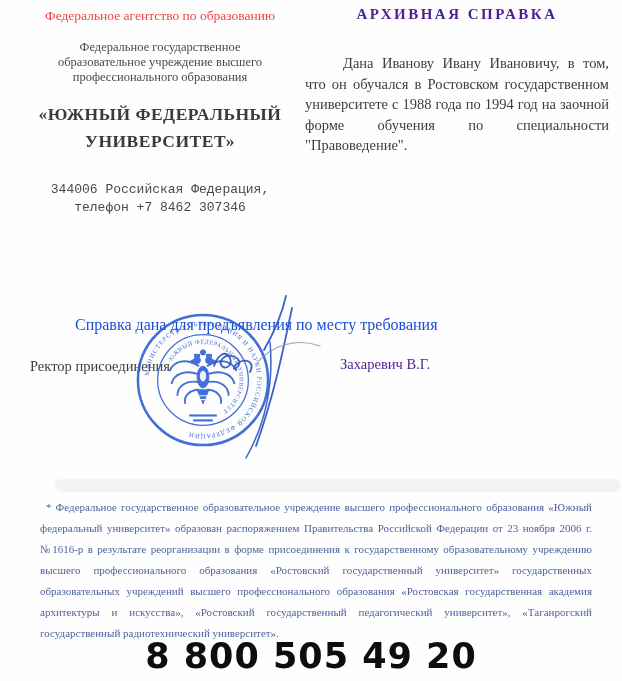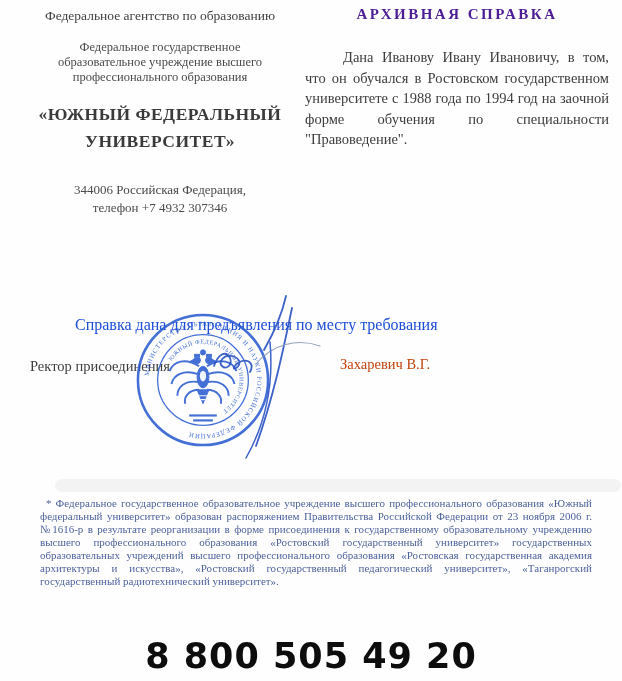--- a/index.html
+++ b/index.html
@@ -9,55 +9,55 @@
     width:622px; height:681px;
     background:#fefefe;
     font-family:"Liberation Serif","DejaVu Serif",serif;
     color:#3b3b3b;
     overflow:hidden;
   }
   .abs { position:absolute; }
 
   
   .col-left { left:14px; top:8px; width:292px; text-align:center; }
-  .agency { font-size:13.5px; color:#404040; }
+  .agency { font-size:13.5px; color:#ef4444; }
   .institution { margin:16px auto 16px; width:248px; font-size:12.5px; line-height:15px; color:#4a4a4a; }
   .univ-name { margin:11px auto 0; width:270px; font-size:17.5px; font-weight:bold; line-height:27px; letter-spacing:0.5px; color:#3a3a3a; }
-  .address { margin:26px auto 8px; width:270px; font-size:13px; line-height:18px; color:#4a4a4a; }
+  .address { margin:26px auto 8px; width:270px; font-size:13px; line-height:18px; color:#4a4a4a;font-family:Liberation Mono, monospace; }
   .number-line { margin-top:18px; text-align:left; padding-left:6px; font-size:13px; color:#4a4a4a; letter-spacing:0.3px; }
 
   
   .col-right { left:305px; top:6px; width:304px; }
   .cert-title { text-align:center; font-size:15px; font-weight:bold; letter-spacing:2.5px; color:#4c1d95; }
-  .cert-body { margin-top:24px; font-size:14.5px; line-height:20.5px; text-align:justify; color:#3d3d3d; }
+  .cert-body { margin-top:30px; font-size:14.5px; line-height:20.5px; text-align:justify; color:#3d3d3d; }
   .cert-body p { text-indent:38px; }
 
   
   .statement { left:75px; top:316px; font-size:16px; color:#1d4ed8; }
   .signatory-title { left:30px; top:358px; font-size:14.5px; color:#3d3d3d; }
-  .signatory-name { left:340px; top:356px; font-size:14.5px; color:#c2410c; }
+  .signatory-name { left:340px; top:356px; font-size:14.5px; color:#4c1d95; }
 
   .stamp { left:134px; top:311px; width:138px; height:138px; opacity:0.88; filter:blur(0.35px); }
   .signature { left:198px; top:286px; width:150px; height:190px; }
 
   
   .scan-band { left:55px; top:479px; width:566px; height:13px; background:#e9e9e9; opacity:0.55; border-radius:7px; }
-  .footnote { left:40px; top:497px; width:552px; font-size:11px; line-height:13px; text-align:justify; color:#4e639c; text-indent:6px; }
+  .footnote { left:40px; top:497px; width:552px; font-size:11px; line-height:21px; text-align:justify; color:#4e639c; text-indent:6px; }
   .phone { left:0; top:636px; width:622px; text-align:center; font-family:"DejaVu Sans","Liberation Sans",sans-serif; font-size:35px; font-weight:bold; letter-spacing:1px; color:#0d0d0d; }
 </style>
 </head>
 <body>
 
 <div class="abs col-left">
   <div class="agency">Федеральное агентство по образованию</div>
   <div class="institution">Федеральное государственное образовательное учреждение высшего профессионального образования</div>
   <div class="univ-name">«ЮЖНЫЙ ФЕДЕРАЛЬНЫЙ УНИВЕРСИТЕТ»</div>
   <div class="address">
     <div>344006 Российская Федерация,</div>
-    <div>телефон +7 4932 307346</div>
+    <div>телефон +7 8462 307346</div>
   </div>
 </div>
 
 <div class="abs col-right">
   <div class="cert-title">АРХИВНАЯ СПРАВКА</div>
   <div class="cert-body">
     <p>Дана Иванову Ивану Ивановичу, в том, что он обучался в Ростовском государственном университете с 1988 года по 1994 год на заочной форме обучения по специальности "Правоведение".</p>
   </div>
 </div>
 

